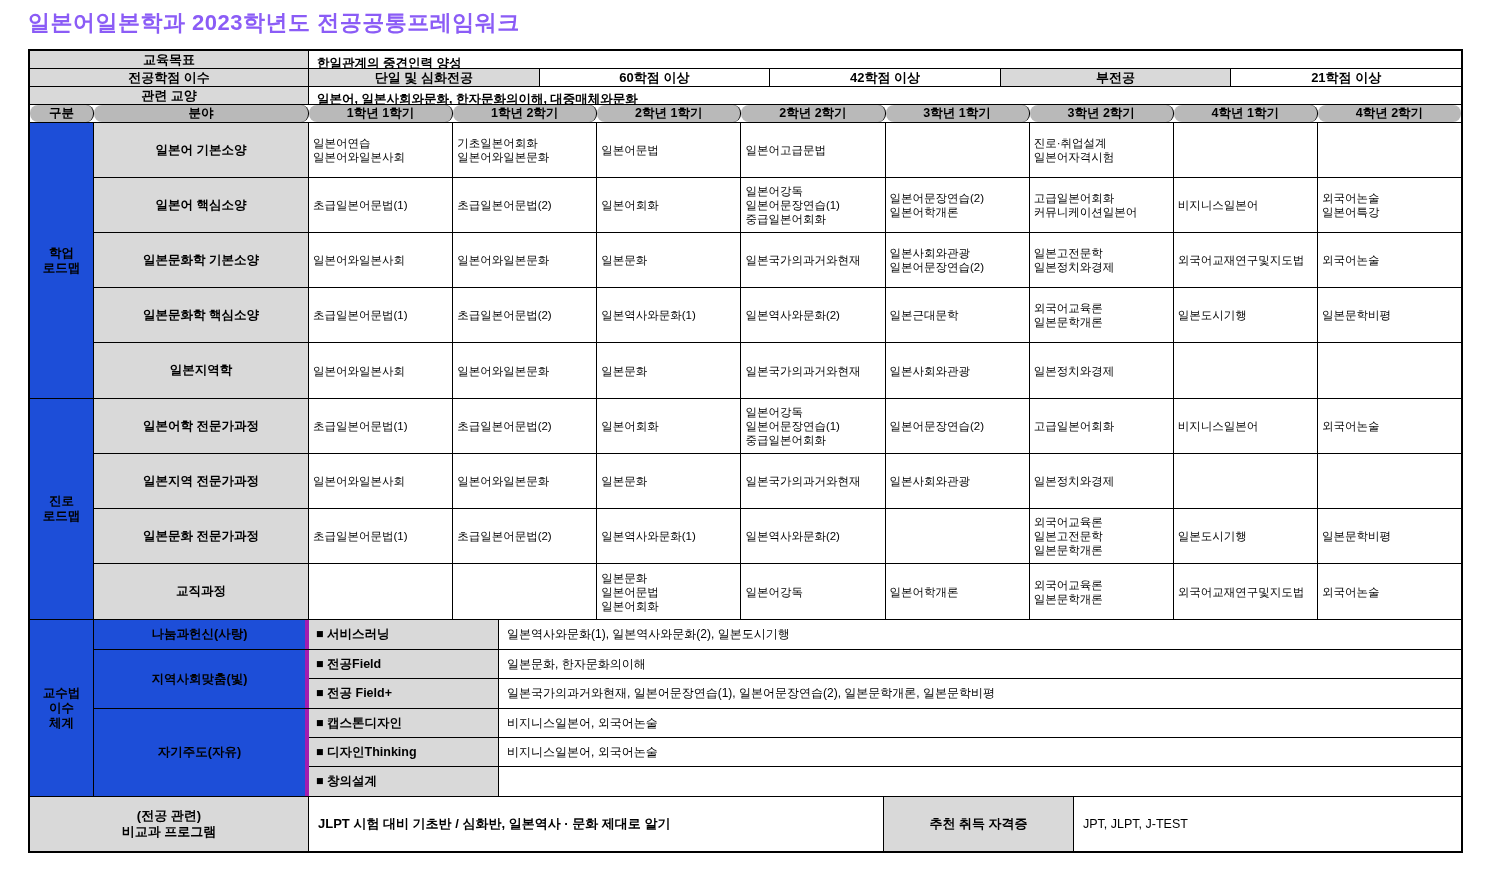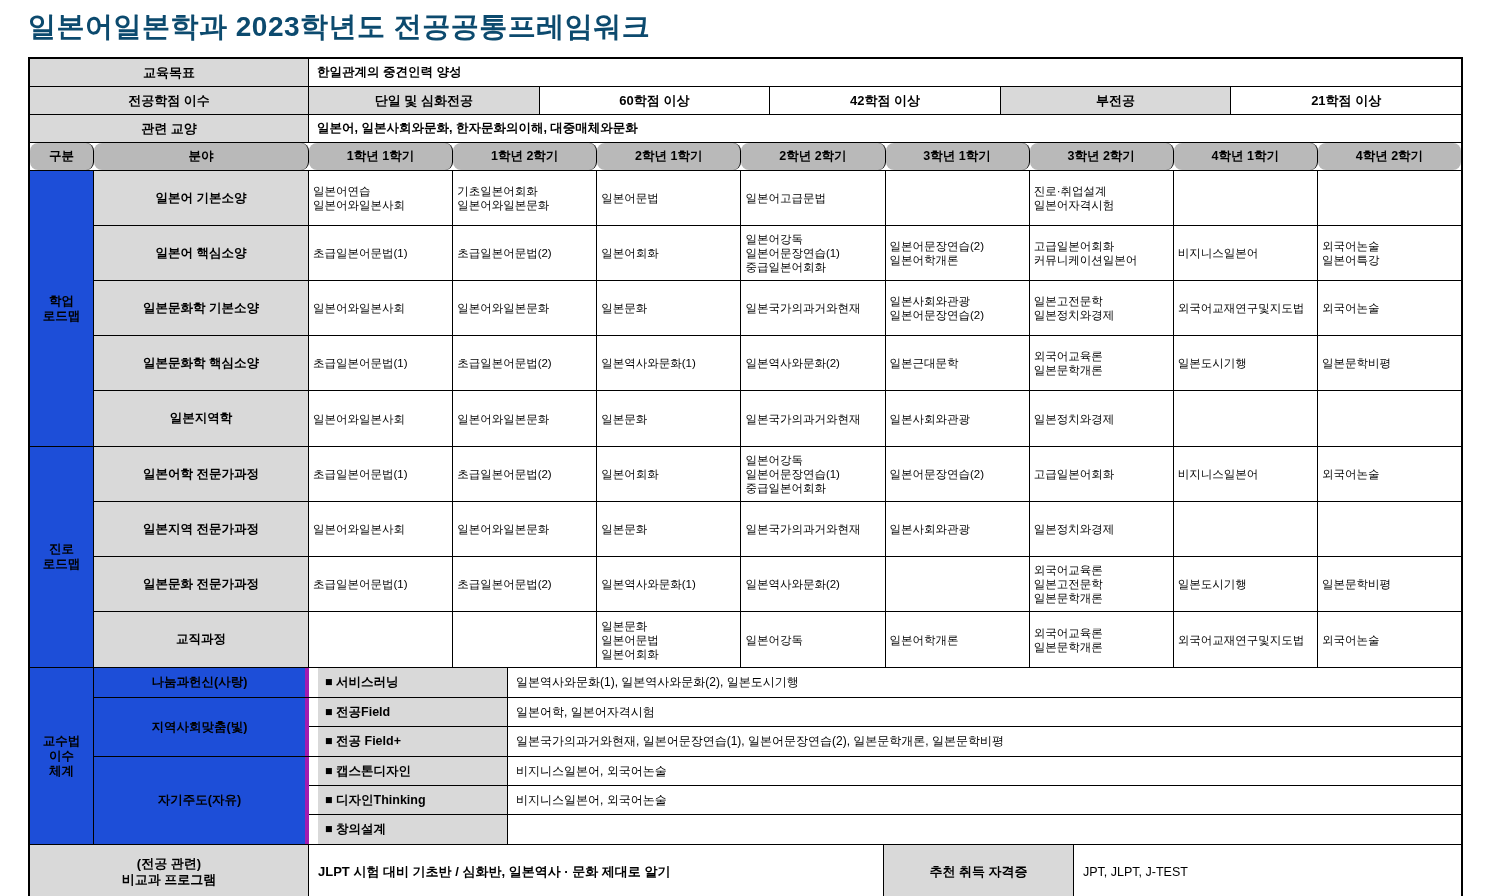--- a/index.html
+++ b/index.html
@@ -3,43 +3,43 @@
 <meta charset="utf-8">
 <style>
   * { margin:0; padding:0; box-sizing:border-box; }
   body {
     width:1491px; height:896px; overflow:hidden;
     background:#ffffff; color:#000000;
     font-family:"Liberation Sans","DejaVu Sans",sans-serif;
   }
   .page { padding:8px 28px 0 28px; }
   .title {
-    font-size:28px; font-weight:bold; letter-spacing:0.5px;
-    margin-bottom:11px; color:#0c4a6e;
+    font-size:22px; font-weight:bold; letter-spacing:0.5px;
+    margin-bottom:11px; color:#8b5cf6;
   }
   .frame {
     width:1435px; border:2px solid #000; background:#fff;
   }
   .row { display:flex; border-bottom:1px solid #000; }
   .row.last { border-bottom:none; }
-  .h30 { height:28px; }
+  .h30 { height:18px; }
   .h55 { height:55px; }
   .h29 { height:29px; }
   .h54 { height:54px; }
   .cell {
     border-right:1px solid #000;
     display:flex; align-items:center;
     overflow:hidden;
   }
   .row > .cell:last-child { border-right:none; }
   .flex1 { flex:1 1 0; min-width:0; }
   .w-gubun { flex:0 0 64px; }
   .w-bunya { flex:0 0 215px; }
   .w-left  { flex:0 0 279px; }
-  .w-method{ flex:0 0 190px;margin-left:9px; }
+  .w-method{ flex:0 0 190px; }
   .w-prog  { flex:0 0 575px; }
   .w-cert  { flex:0 0 190px; }
   .prewrap { white-space:pre-line; }
 
   .label-cell { background:#d9d9d9; font-size:13px; font-weight:bold; justify-content:center; text-align:center; }
   .value-cell { font-size:12.5px; font-weight:bold; padding:12px 8px; }
   .credit-type { background:#d9d9d9; font-size:13px; font-weight:bold; justify-content:center; }
   .credit-req  { font-size:13px; font-weight:bold; justify-content:center; }
 
   .th {
@@ -399,21 +399,21 @@
                 <div class="cell method-cell w-method">■ 서비스러닝</div>
                 <div class="cell courses-cell flex1">일본역사와문화(1), 일본역사와문화(2), 일본도시기행</div>
               </div>
             </div>
           </div>
           <div class="method-block">
             <div class="cell category-cell w-bunya">지역사회맞춤(빛)</div>
             <div class="section-rows">
               <div class="row h29">
                 <div class="cell method-cell w-method">■ 전공Field</div>
-                <div class="cell courses-cell flex1">일본어학, 일본어자격시험</div>
+                <div class="cell courses-cell flex1">일본문화, 한자문화의이해</div>
               </div>
               <div class="row h29">
                 <div class="cell method-cell w-method">■ 전공 Field+</div>
                 <div class="cell courses-cell flex1">일본국가의과거와현재, 일본어문장연습(1), 일본어문장연습(2), 일본문학개론, 일본문학비평</div>
               </div>
             </div>
           </div>
           <div class="method-block">
             <div class="cell category-cell w-bunya">자기주도(자유)</div>
             <div class="section-rows">

